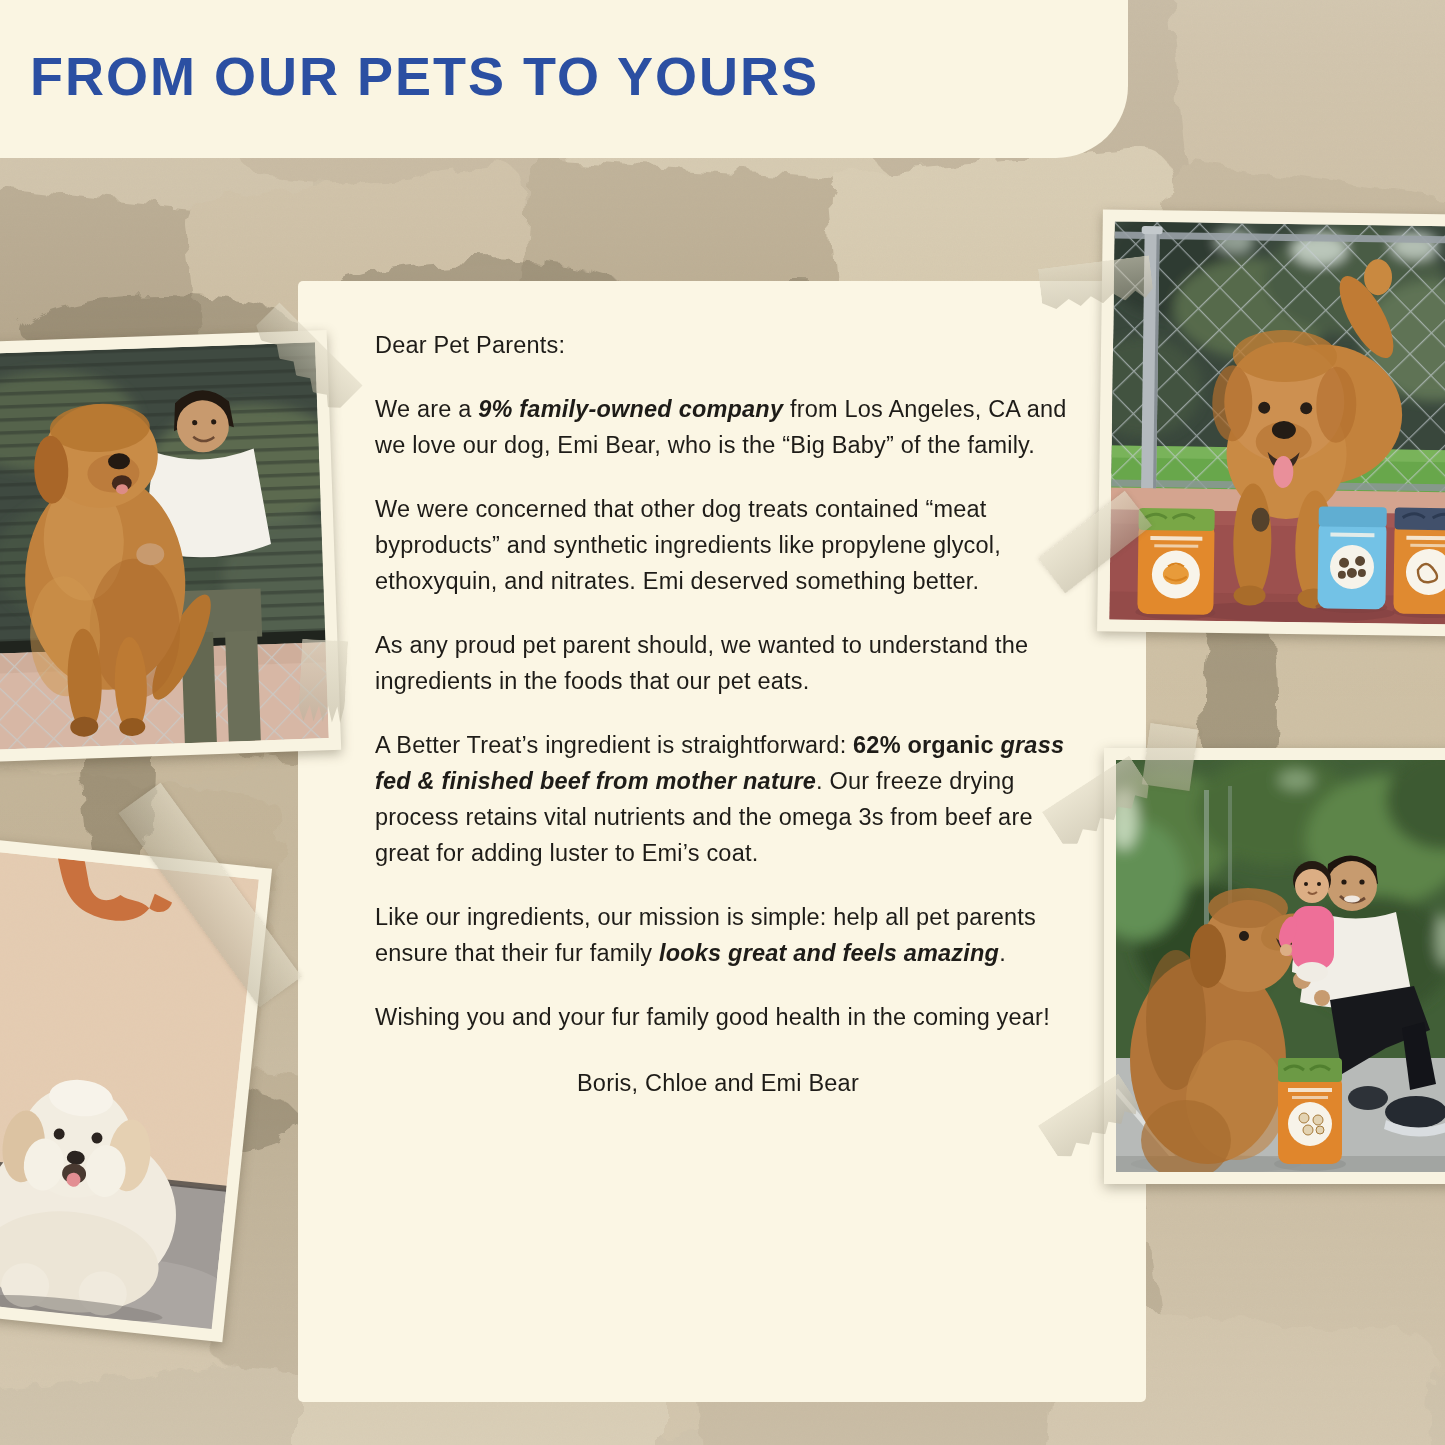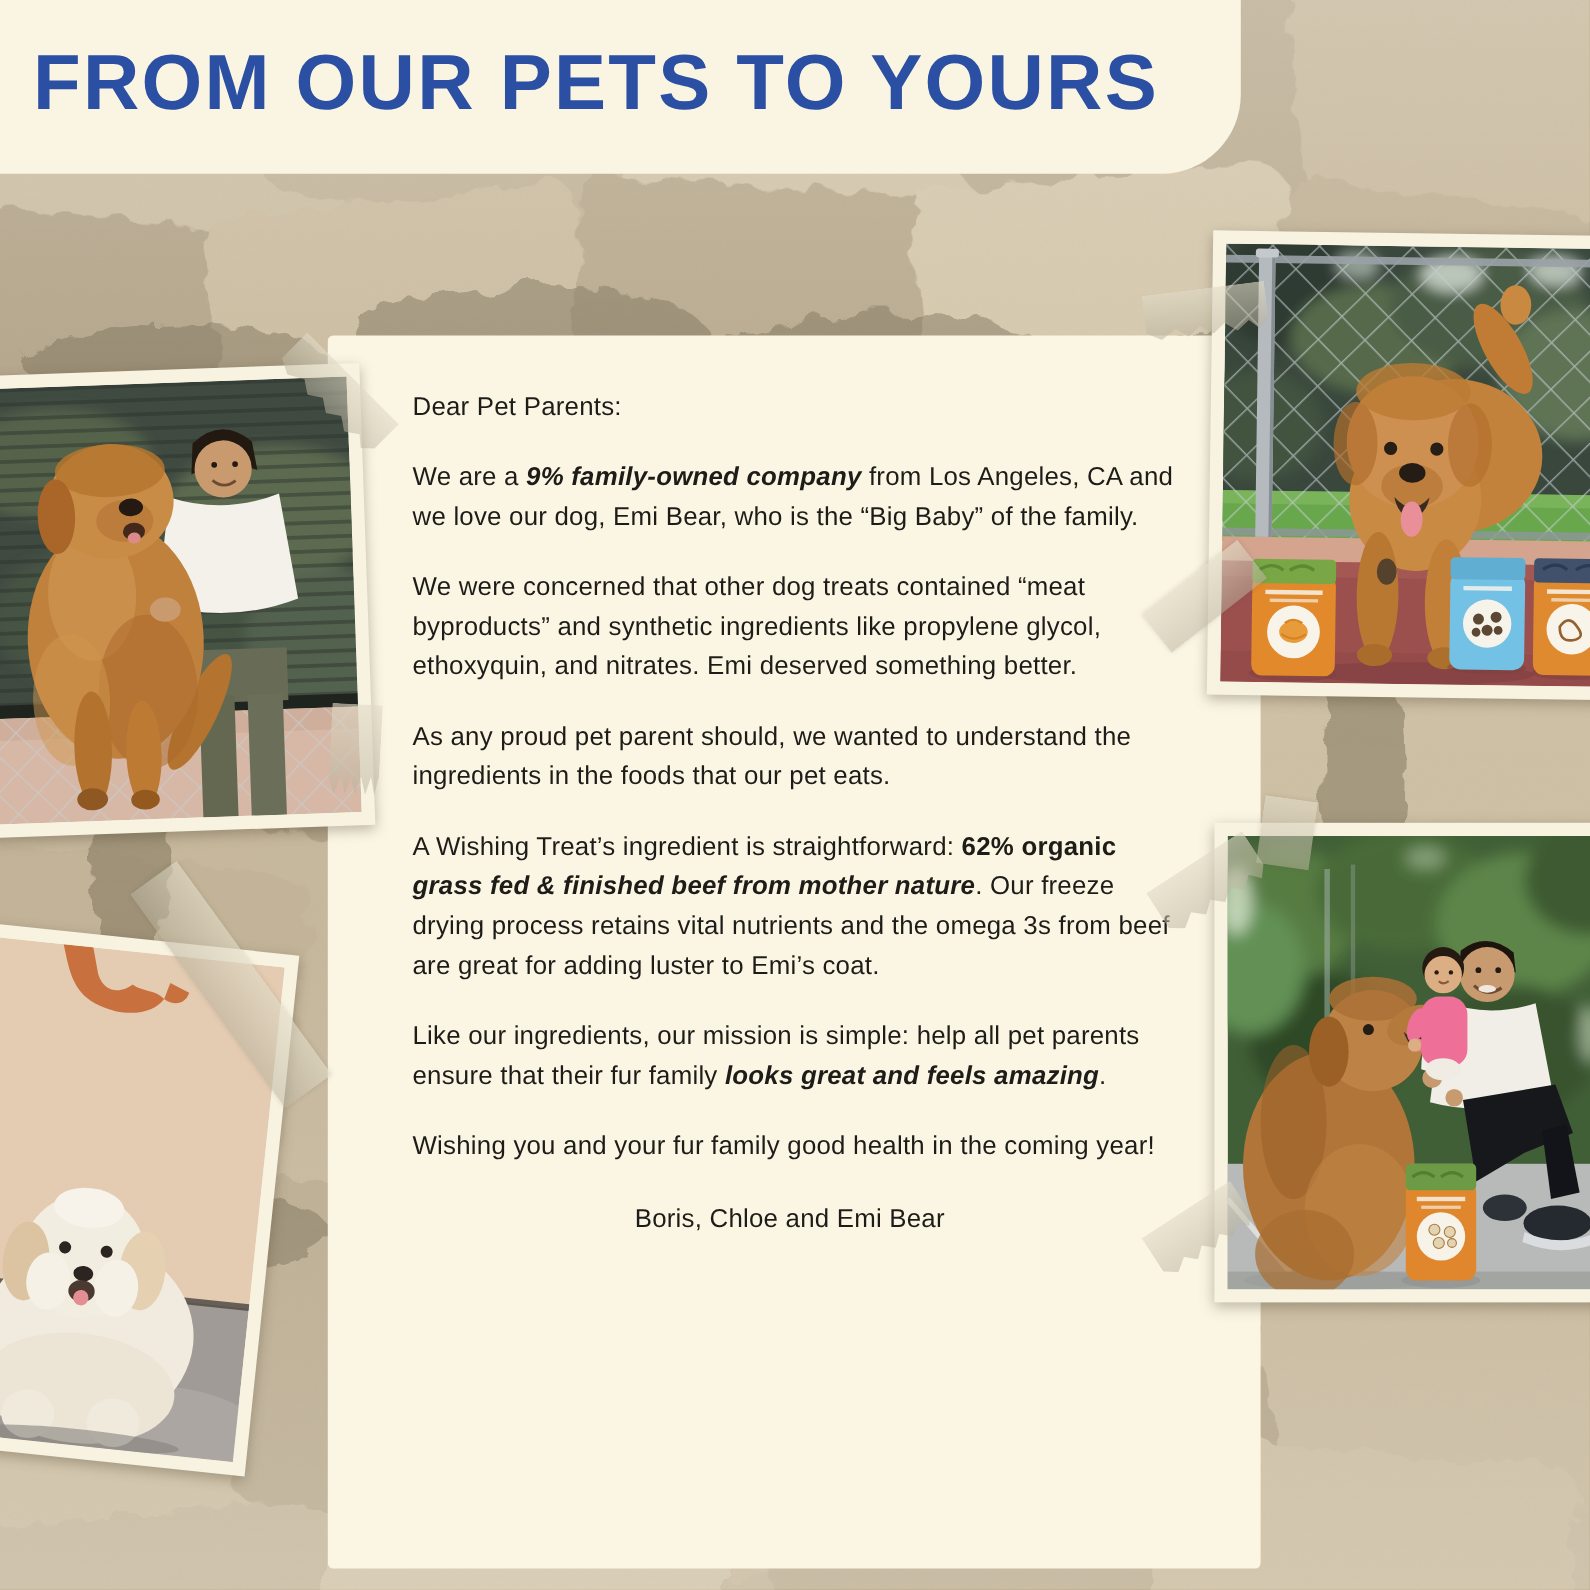--- a/index.html
+++ b/index.html
@@ -1,24 +1,24 @@
 <!DOCTYPE html>
 <html><head>
 <meta charset="utf-8">
 <style>
   html,body{margin:0;padding:0;background:#8f846d;}
   .canvas{position:relative;width:1445px;height:1445px;overflow:hidden;
     background:#c7b99e;font-family:"Liberation Sans",sans-serif;}
   .bg{position:absolute;left:0;top:0;z-index:0;}
   .header{position:absolute;left:0;top:0;width:1128px;height:158px;
     background:#faf5e2;border-radius:0 0 72px 0;z-index:2;}
-  .header h1{margin:0;padding:0 0 0 30px;line-height:152px;font-size:71px;
+  .header h1{margin:0;padding:0 0 0 30px;line-height:152px;font-size:54px;
     font-weight:700;letter-spacing:2px;color:#2b4fa2;white-space:nowrap;}
   .panel{position:absolute;left:298px;top:281px;width:848px;height:1121px;
-    background:#fbf6e4;border-radius:5px;z-index:1;margin-top:24px;}
+    background:#fbf6e4;border-radius:5px;z-index:1;}
   .letter-body{position:absolute;left:77px;top:46px;width:700px;
     font-size:23.5px;line-height:36px;color:#1e1c18;letter-spacing:.2px;}
   .letter-body p{margin:0 0 28px 0;}
   .r-n{font-weight:400;text-align:right;}
   .r-b{font-weight:700;}
   .r-bi{font-weight:700;font-style:italic;}
   .closing{margin:30px 0 0 202px;}
   .photo{position:absolute;margin:0;background:#f8f3e1;padding:12px;
     box-shadow:0 4px 12px rgba(70,60,40,.35);z-index:2;}
   .photo svg{display:block;}
@@ -94,21 +94,21 @@
     <rect width="1445" height="1445" filter="url(#spk)" opacity="0.10"></rect>
     <rect width="1445" height="1445" fill="url(#wash)"></rect>
   </svg>
 
   <div class="panel">
     <div class="letter-body" id="letter-body">
         <p>Dear Pet Parents:</p>
         <p><span class="r-n">We are a </span><span class="r-bi">9% family-owned company</span><span class="r-n"> from Los Angeles, CA and we love our dog, Emi Bear, who is the “Big Baby” of the family.</span></p>
         <p><span class="r-n">We were concerned that other dog treats contained “meat byproducts” and synthetic ingredients like propylene glycol, ethoxyquin, and nitrates. Emi deserved something better.</span></p>
         <p><span class="r-n">As any proud pet parent should, we wanted to understand the ingredients in the foods that our pet eats.</span></p>
-        <p><span class="r-n">A Wishing Treat’s ingredient is straightforward: </span><span class="r-b">62% organic </span><span class="r-bi">grass fed &amp; finished beef from mother nature</span><span class="r-n">. Our freeze drying process retains vital nutrients and the omega 3s from beef are great for adding luster to Emi’s coat.</span></p>
+        <p><span class="r-n">A Better Treat’s ingredient is straightforward: </span><span class="r-b">62% organic </span><span class="r-bi">grass fed &amp; finished beef from mother nature</span><span class="r-n">. Our freeze drying process retains vital nutrients and the omega 3s from beef are great for adding luster to Emi’s coat.</span></p>
         <p><span class="r-n">Like our ingredients, our mission is simple: help all pet parents ensure that their fur family </span><span class="r-bi">looks great and feels amazing</span><span class="r-n">.</span></p>
         <p><span class="r-n">Wishing you and your fur family good health in the coming year!</span></p>
         <div class="closing">
           <div>Boris, Chloe and Emi Bear</div>
         </div>
       </div>
   </div>
 
   <div class="header">
     <h1>FROM OUR PETS TO YOURS</h1>

